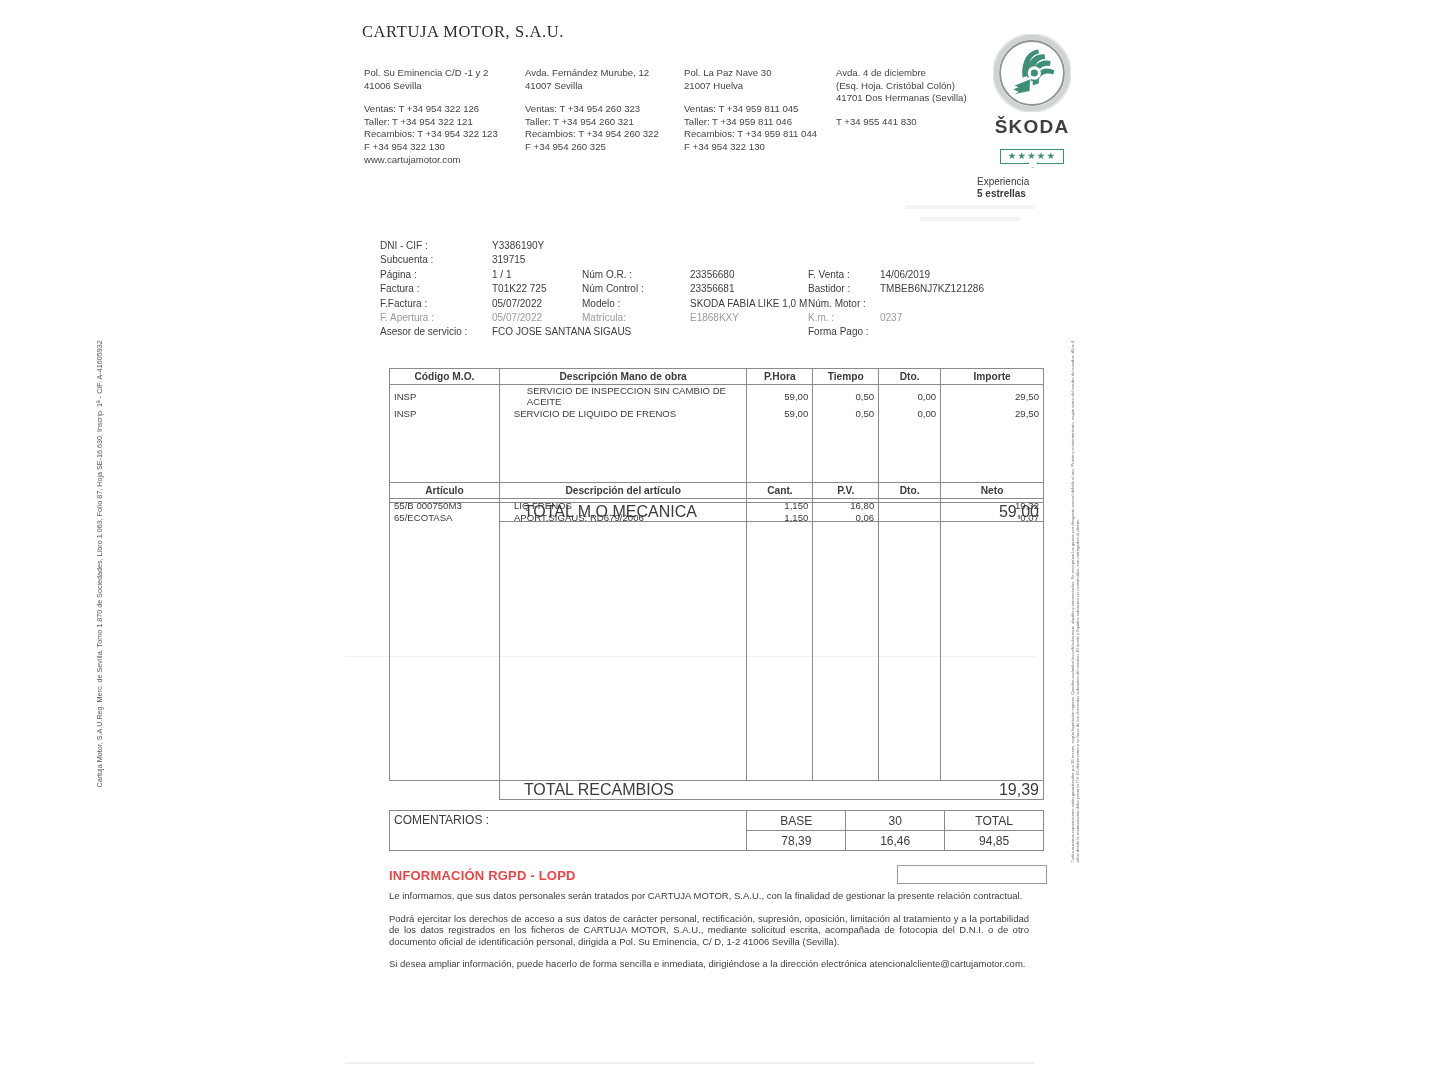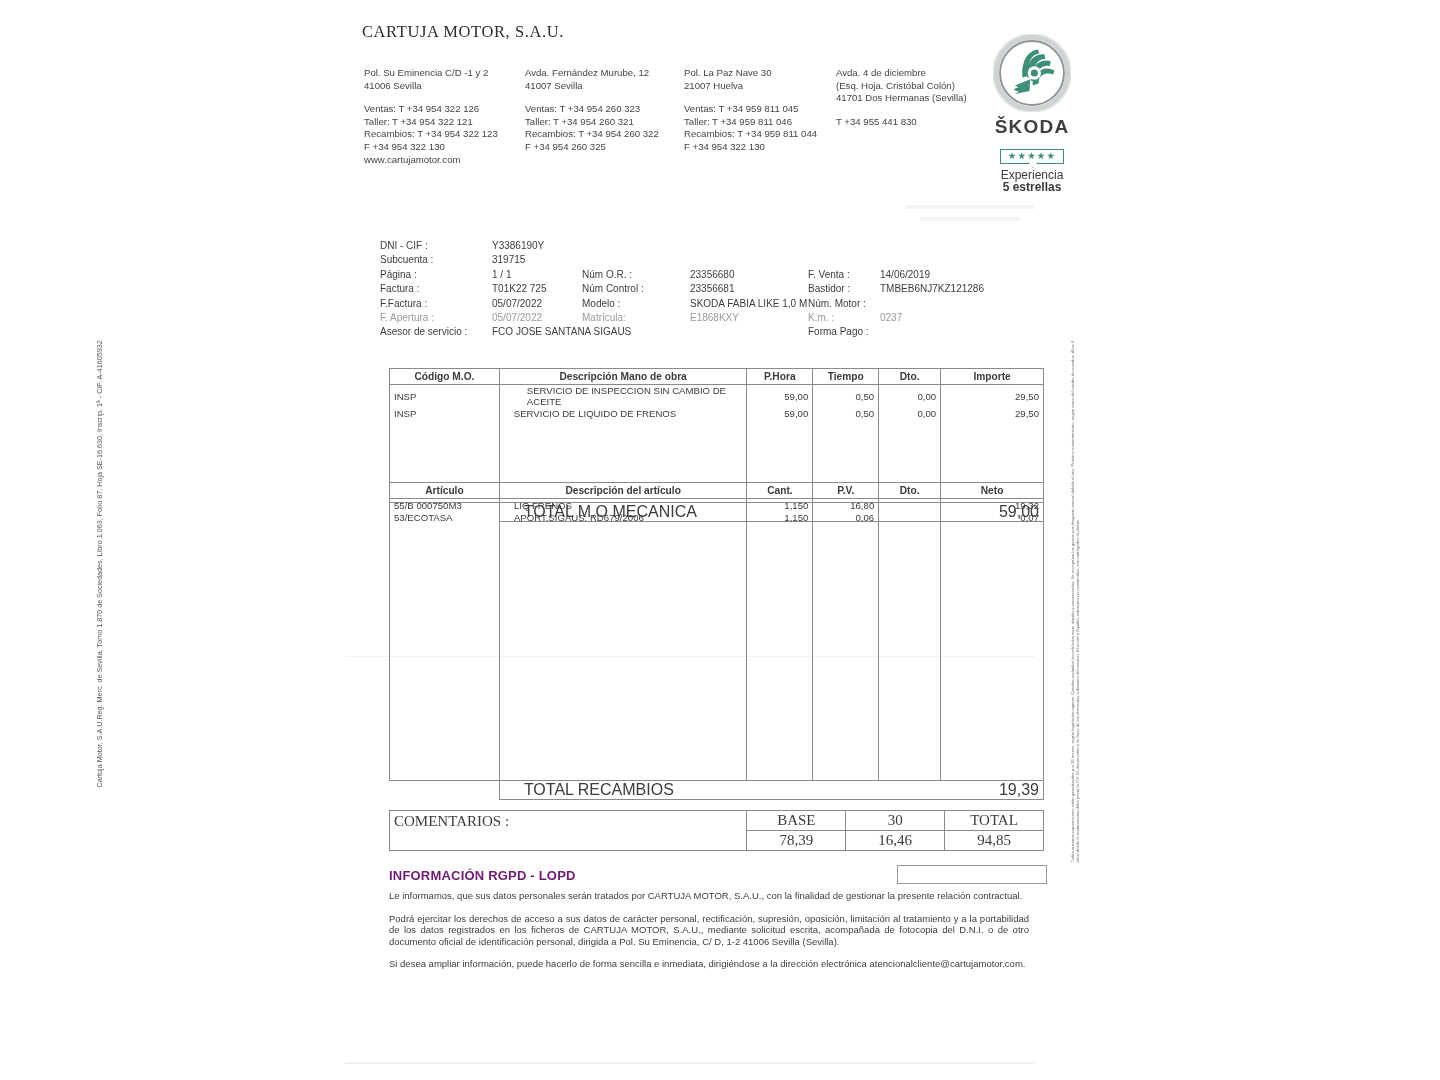--- a/index.html
+++ b/index.html
@@ -43,21 +43,21 @@
   }
   .stars-box .st{color:#3f8f78;font-size:9.5px;letter-spacing:1.2px;line-height:10px;}
   .stars-box:after{
     content:"";position:absolute;left:50%;bottom:-5px;margin-left:-4px;
     width:8px;height:5px;background:#fff;
     border-left:1.4px solid #3f8f78;border-right:1.4px solid #3f8f78;
     transform:skewX(0deg);
     clip-path:polygon(0 0,100% 0,50% 100%);
     border-bottom:1.4px solid #3f8f78;border-top:none;
   }
-  .exp-txt{text-align:center;font-size:12px;line-height:12px;color:#3a3a3a;margin-top:5px;}
+  .exp-txt{font-size:10px;line-height:12px;color:#3a3a3a;margin-top:12px;}
   .exp-txt b{font-weight:bold;}
 
   
   .smudge{position:absolute;background:#f4f4f4;}
 
   
   .info{position:absolute;left:380px;top:240px;width:660px;font-size:10px;color:#3d3d3d;}
   .info-row{position:relative;height:14.4px;white-space:nowrap;}
   .c-lab1{position:absolute;left:0;}
   .c-val1{position:absolute;left:112px;}
@@ -79,41 +79,41 @@
   #labour-table{left:389px;top:340px;width:655px;margin-top:28px;}
   #parts-table{left:389px;top:482px;width:655px;}
   .spacer-row td{height:82px;border-bottom:1px solid #8a8a8a;}
   .spacer-row-big td{height:256px;}
 
   .total-row td{height:18px;font-size:16px;border-top:1px solid #8a8a8a;}
   .total-label{padding-left:24px !important;}
 
   
   #totals-table{left:389px;top:810px;width:655px;}
-  #totals-table td{height:19px;font-size:15px;font-family:Liberation Serif, serif;}
+  #totals-table td{height:19px;font-size:12px;}
   #totals-table .hd{text-align:center;}
   #totals-table .vl{text-align:center;}
 
   
   .vert-left{
     position:absolute;left:-136px;top:548px;width:470px;
     transform:rotate(-90deg);transform-origin:center center;
     font-size:7.2px;color:#555;white-space:nowrap;text-align:left;
   }
   .vert-right{
     position:absolute;left:810px;top:592px;width:530px;
     transform:rotate(-90deg);transform-origin:center center;
     font-size:4.4px;color:#777;white-space:normal;line-height:5.4px;
     letter-spacing:-.1px;
   }
 
   
   .rgpd-title{
     position:absolute;left:389px;top:868px;
-    font-size:13px;font-weight:bold;color:#701a75;letter-spacing:.2px;
+    font-size:13px;font-weight:bold;color:#ef4444;letter-spacing:.2px;
   }
   .stamp-box{position:absolute;left:897px;top:865px;width:148px;height:17px;border:1.5px solid #9b9b9b;background:#fff;}
   .rgpd-body{position:absolute;left:389px;top:890px;width:656px;font-size:9.5px;color:#3d3d3d;line-height:11.6px;text-align:justify;}
   .rgpd-body p{margin:0 16px 11px 0;}
   .rgpd-body p:last-child{margin-bottom:0;}
 
   .scanline{position:absolute;left:345px;top:1062px;width:690px;height:1.5px;background:#f0f0f0;}
   .scanline2{position:absolute;left:345px;top:656px;width:690px;height:1px;background:#f2f2f2;}
 </style>
 </head>
@@ -326,21 +326,21 @@
     </tr>
     <tr>
       <td style="border-bottom:none">55/B 000750M3</td>
       <td style="border-bottom:none;padding-left:14px">LIQ FRENOS</td>
       <td style="border-bottom:none" class="num">1,150</td>
       <td style="border-bottom:none" class="num">16,80</td>
       <td style="border-bottom:none" class="num"></td>
       <td style="border-bottom:none" class="num">19,32</td>
     </tr>
     <tr>
-      <td style="border-top:none;border-bottom:none">53/ECOTASA</td>
+      <td style="border-top:none;border-bottom:none">65/ECOTASA</td>
       <td style="border-top:none;border-bottom:none;padding-left:14px">APORT.SIGAUS: RD679/2006</td>
       <td style="border-top:none;border-bottom:none" class="num">1,150</td>
       <td style="border-top:none;border-bottom:none" class="num">0,06</td>
       <td style="border-top:none;border-bottom:none" class="num"></td>
       <td style="border-top:none;border-bottom:none" class="num">0,07</td>
     </tr>
     <tr class="spacer-row spacer-row-big">
       <td style="border-top:none"></td>
           <td style="border-top:none"></td>
           <td style="border-top:none"></td>

